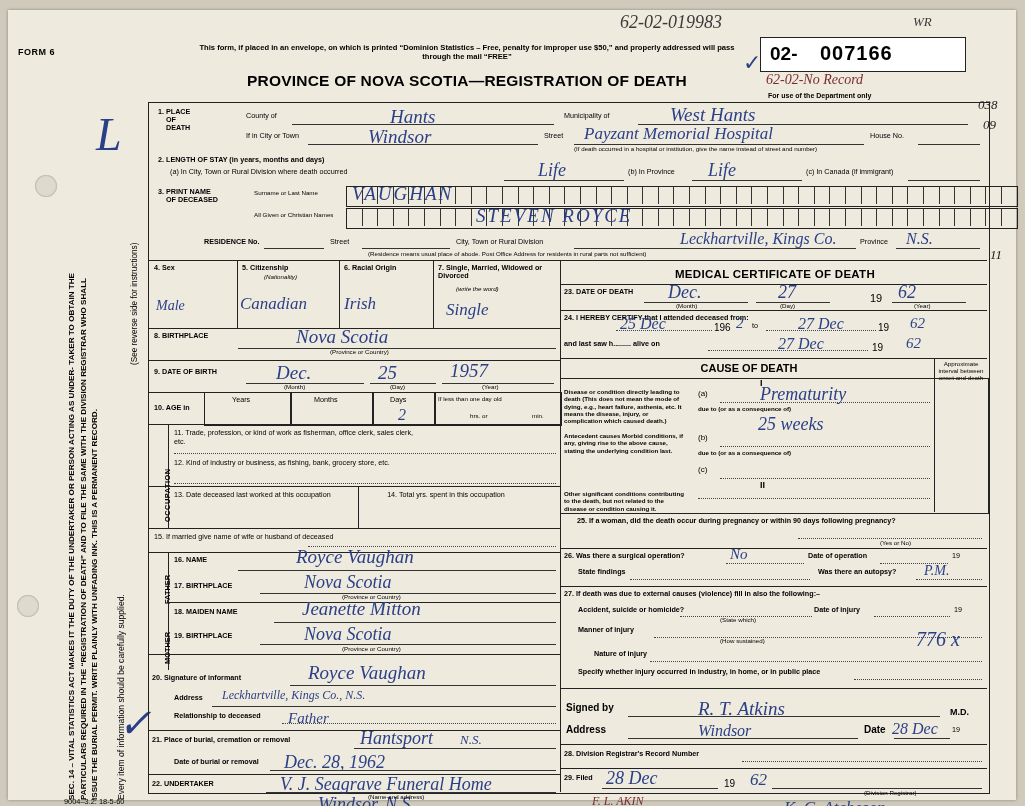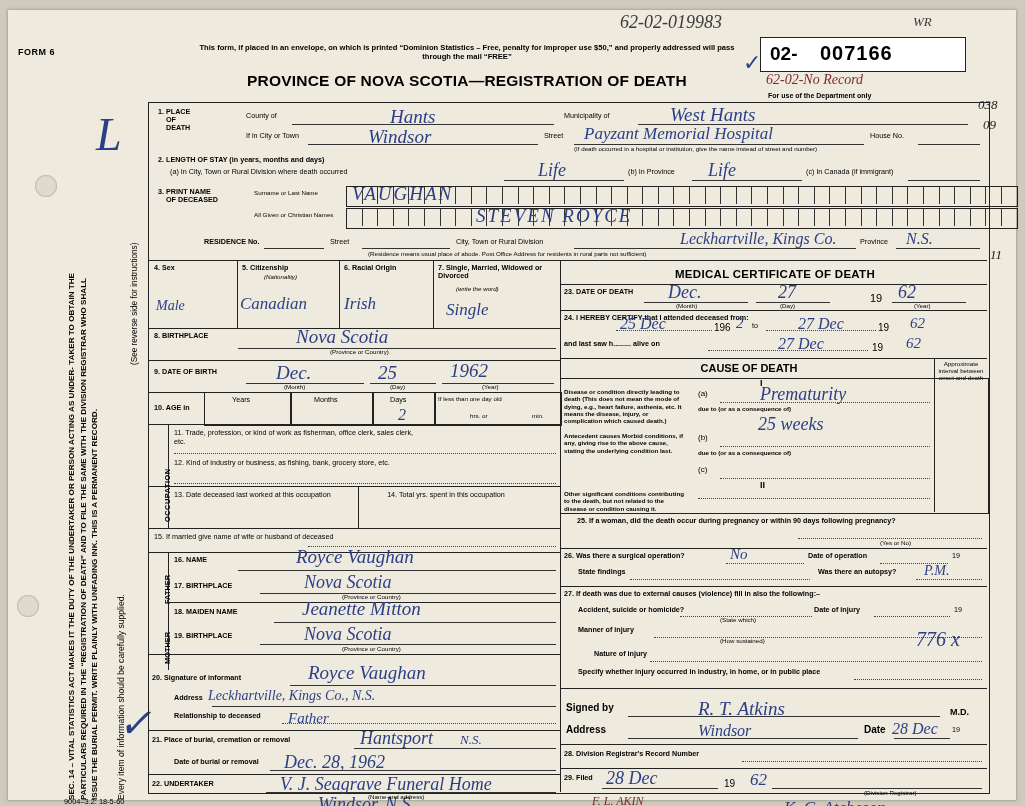--- a/index.html
+++ b/index.html
@@ -224,21 +224,21 @@
 
     <div class="abs sm b" style="left:146px;top:322px;">8. BIRTHPLACE</div>
     <div class="abs line" style="left:230px;top:338px;width:318px;"></div>
     <div class="abs hw" style="left:288px;top:316px;font-size:19px;">Nova Scotia</div>
     <div class="abs tiny" style="left:322px;top:339px;">(Province or Country)</div>
     <div class="abs" style="left:141px;top:350px;width:411px;border-top:1px solid #222;"></div>
 
     <div class="abs sm b" style="left:146px;top:358px;">9. DATE OF BIRTH</div>
     <div class="abs hw" style="left:268px;top:352px;font-size:19px;">Dec.</div>
     <div class="abs hw" style="left:370px;top:352px;font-size:19px;">25</div>
-    <div class="abs hw" style="left:442px;top:350px;font-size:19px;">1962</div>
+    <div class="abs hw" style="left:442px;top:350px;font-size:19px;">1957</div>
     <div class="abs line" style="left:238px;top:373px;width:118px;"></div>
     <div class="abs line" style="left:362px;top:373px;width:66px;"></div>
     <div class="abs line" style="left:434px;top:373px;width:112px;"></div>
     <div class="abs tiny" style="left:276px;top:374px;">(Month)</div>
     <div class="abs tiny" style="left:382px;top:374px;">(Day)</div>
     <div class="abs tiny" style="left:474px;top:374px;">(Year)</div>
     <div class="abs" style="left:141px;top:382px;width:411px;border-top:1px solid #222;"></div>
 
     <div class="abs sm b" style="left:146px;top:394px;">10. AGE in</div>
     <div class="abs box" style="left:196px;top:382px;width:86px;height:32px;"></div>
@@ -292,21 +292,21 @@
     <div class="abs line" style="left:252px;top:634px;width:296px;"></div>
     <div class="abs hw" style="left:296px;top:614px;font-size:18px;">Nova Scotia</div>
     <div class="abs tiny" style="left:334px;top:636px;">(Province or Country)</div>
     <div class="abs" style="left:141px;top:644px;width:411px;border-top:1px solid #222;"></div>
 
     <div class="abs sm b" style="left:144px;top:664px;">20. Signature of informant</div>
     <div class="abs line" style="left:282px;top:675px;width:266px;"></div>
     <div class="abs hw" style="left:300px;top:652px;font-size:19px;">Royce Vaughan</div>
     <div class="abs sm b" style="left:166px;top:684px;">Address</div>
     <div class="abs line" style="left:204px;top:696px;width:344px;"></div>
-    <div class="abs hw" style="left:200px;top:678px;font-size:14px;">Leckhartville, Kings Co., N.S.</div>
+    <div class="abs hw" style="left:214px;top:678px;font-size:12px;">Leckhartville, Kings Co., N.S.</div>
     <div class="abs sm b" style="left:166px;top:702px;">Relationship to deceased</div>
     <div class="abs dots" style="left:274px;top:713px;width:274px;"></div>
     <div class="abs hw" style="left:280px;top:700px;font-size:15px;">Father</div>
     <div class="abs" style="left:141px;top:720px;width:411px;border-top:1px solid #222;"></div>
 
     <div class="abs sm b" style="left:144px;top:726px;">21. Place of burial, cremation or removal</div>
     <div class="abs line" style="left:346px;top:738px;width:202px;"></div>
     <div class="abs hw" style="left:352px;top:718px;font-size:18px;">Hantsport</div>
     <div class="abs hw" style="left:452px;top:722px;font-size:13px;">N.S.</div>
     <div class="abs sm b" style="left:166px;top:748px;">Date of burial or removal</div>

